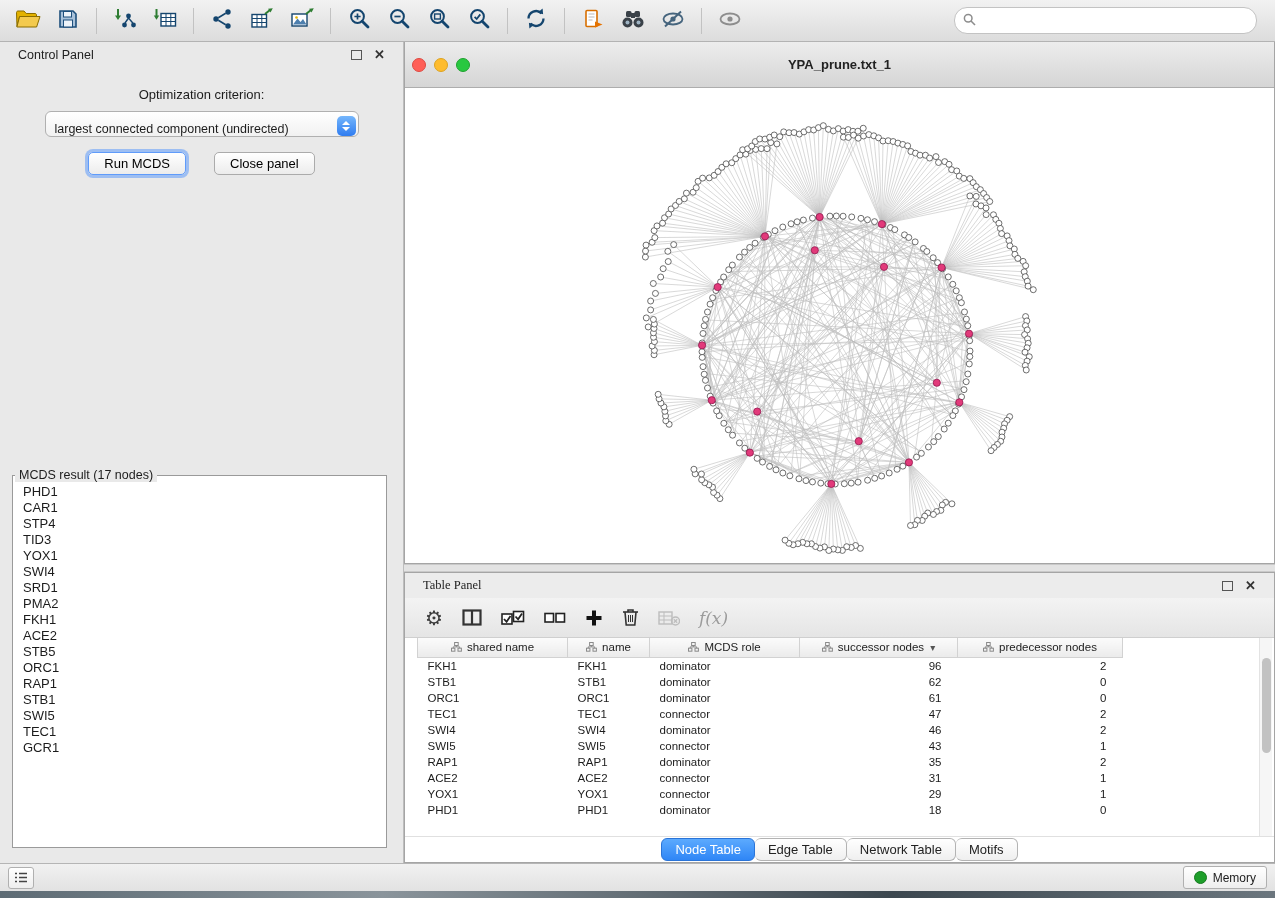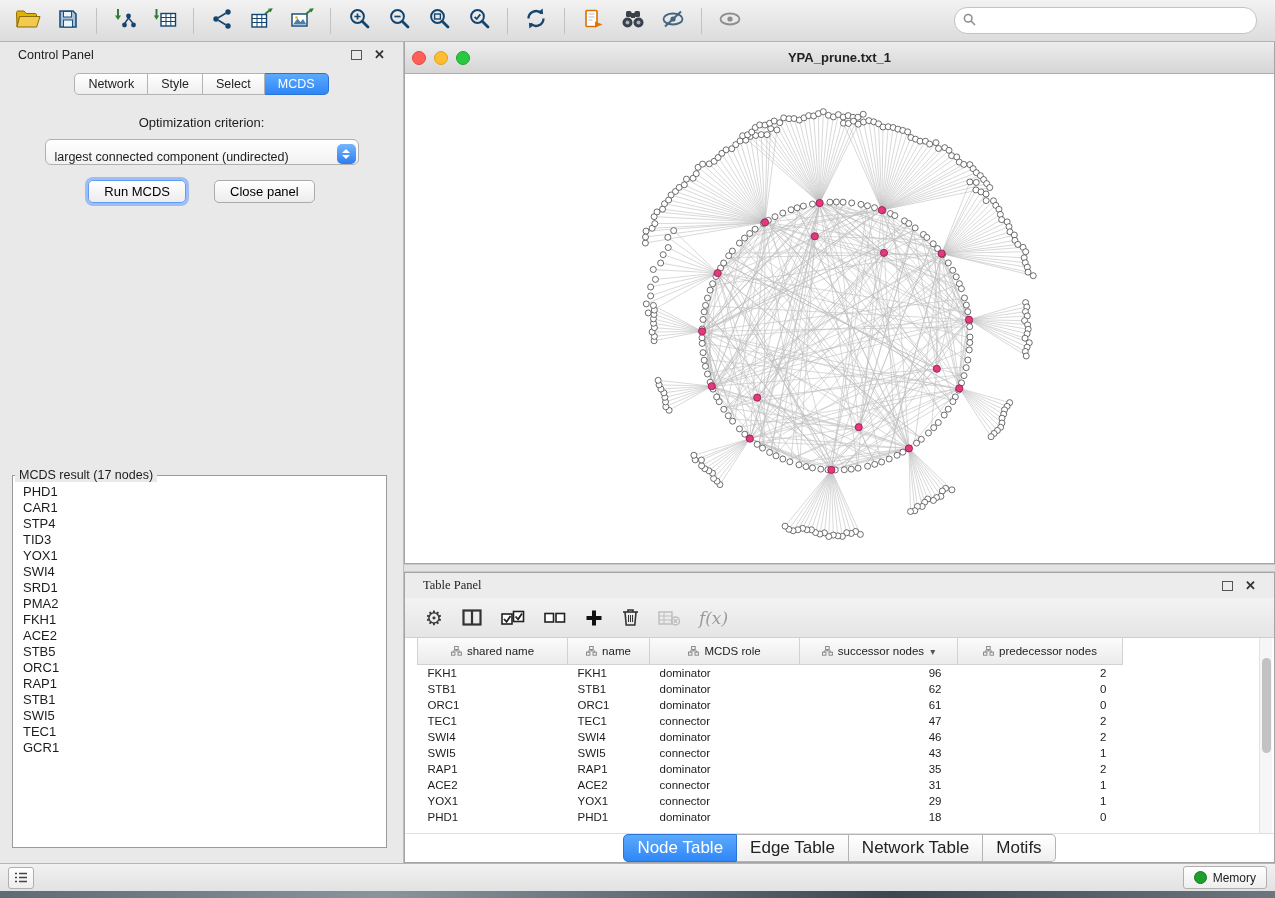--- a/index.html
+++ b/index.html
@@ -42,50 +42,50 @@
   .result-fieldset{position:absolute;left:12px;right:16px;top:426px;height:374px;border:1px solid #9a9a9a;
     margin:0;padding:2px;background:#fff;}
   .result-fieldset legend{font-size:12.5px;padding:0 4px;background:#e9e9e9;}
   .result-list{height:100%;overflow:hidden;background:#fff;}
   .mcds-item{font-size:13px;line-height:16px;padding-left:8px;}
   
   .right-col{flex:1;display:flex;flex-direction:column;min-width:0;}
   .network-view{height:521px;flex:0 0 521px;background:#fff;border:1px solid #a5a5a5;border-top:none;
     display:flex;flex-direction:column;}
   .net-titlebar{height:21px;flex:0 0 21px;background:linear-gradient(#ededed,#d5d5d5);
-    border-bottom:1px solid #adadad;display:flex;align-items:center;position:relative;padding:5px 7px;}
+    border-bottom:1px solid #adadad;display:flex;align-items:center;position:relative;padding:12px 7px;}
   .traffic{display:flex;gap:8px;}
   .tl{width:12px;height:12px;border-radius:50%;}
   .tl.red{background:#ff5f57;border:1px solid #dd4a42;}
   .tl.yellow{background:#febc2e;border:1px solid #dda321;}
   .tl.green{background:#28c840;border:1px solid #1fa22f;}
   .net-title{position:absolute;left:0;right:0;text-align:center;font-size:13px;font-weight:600;color:#222;}
   .net-canvas{flex:1;position:relative;background:#fff;}
   .net-canvas svg{position:absolute;inset:0;}
   .h-splitter{height:6px;flex:0 0 6px;background:#e3e3e3;border-top:1px solid #c9c9c9;border-bottom:1px solid #c9c9c9;}
   
   .table-panel{flex:1;background:#fff;border:1px solid #a5a5a5;display:flex;flex-direction:column;min-height:0;}
   .table-panel .panel-header{background:#ececec;flex:0 0 25px;font-family:Liberation Serif, serif;}
   .table-toolbar{height:39px;flex:0 0 39px;background:linear-gradient(#f3f3f3,#e5e5e5);
     border-bottom:1px solid #cfcfcf;display:flex;align-items:center;gap:19px;padding:0 20px;}
   .tt-ico{display:flex;align-items:center;justify-content:center;}
   .gear{font-size:20px;color:#3c3c3c;line-height:1;}
   .fx{font-family:"DejaVu Serif",serif;font-style:italic;font-size:17px;color:#9b9b9b;}
   .table-wrap{flex:1;position:relative;overflow:hidden;background:#fff;}
   table.data{border-collapse:collapse;table-layout:fixed;margin-left:12px;}
-  table.data th{height:26px;background:linear-gradient(#fbfbfb,#ebebeb);border:1px solid #d2d2d2;border-top:none;
+  table.data th{height:19px;background:linear-gradient(#fbfbfb,#ebebeb);border:1px solid #d2d2d2;border-top:none;
     font-size:11.5px;font-weight:normal;color:#222;text-align:center;position:relative;padding:0 4px;white-space:nowrap;}
   table.data td{height:16px;font-size:11.5px;padding:0 10px;white-space:nowrap;overflow:hidden;}
   table.data td.c3,table.data td.c4{text-align:right;padding-right:16px;}
   .sort-ico{display:inline-block;vertical-align:-1px;margin-right:5px;}
   .sort-arrow{color:#555;font-size:10px;margin-left:6px;}
   .vscroll{position:absolute;top:0;right:2px;width:12px;bottom:0;background:#f6f6f6;border-left:1px solid #e3e3e3;}
   .vthumb{position:absolute;top:20px;left:1.5px;width:9px;height:95px;background:#c2c2c2;border-radius:5px;}
   .table-tabs{flex:0 0 25px;display:flex;justify-content:center;align-items:center;background:#fff;border-top:1px solid #e0e0e0;}
-  .table-tabs .seg-tab{font-size:17px;}
+  .table-tabs .seg-tab{font-size:13px;border-radius:6px;}
   
   .statusbar{height:27px;flex:0 0 27px;background:linear-gradient(#f1f1f1,#e2e2e2);border-top:1px solid #b5b5b5;
     display:flex;align-items:center;padding:0 8px;}
   .menu-btn{width:24px;height:20px;border:1px solid #b0b0b0;border-radius:3px;background:linear-gradient(#fff,#eee);
     display:flex;align-items:center;justify-content:center;}
   .memory-btn{margin-left:auto;height:21px;border:1px solid #b0b0b0;border-radius:3px;background:linear-gradient(#fff,#eee);
     display:flex;align-items:center;gap:6px;padding:0 10px;font-size:12px;}
   .mem-dot{width:11px;height:11px;border-radius:50%;background:#1e9e2a;border:1px solid #157a1f;}
   .desktop-strip{height:7px;flex:0 0 7px;background:linear-gradient(90deg,#5d6b74,#8a949b 30%,#3c474f 70%,#6b767e);}
 </style>
@@ -237,26 +237,20 @@
   <div class="main">
 
     <div class="control-panel">
       <div class="panel-header">
         <span>Control Panel</span>
         <span class="win-icons">
           <span class="float-ico"></span>
           <span class="close-ico">✕</span>
         </span>
       </div>
-      <div class="seg-tabs">
-          <div class="seg-tab">Network</div>
-          <div class="seg-tab">Style</div>
-          <div class="seg-tab">Select</div>
-          <div class="seg-tab active">MCDS</div>
-        </div>
       <div class="opt-label">Optimization criterion:</div>
       <div class="dropdown">
         <span class="dd-text">largest connected component (undirected)</span>
         <span class="dd-arrows">
             <span class="dd-up"></span>
             <span class="dd-dn"></span>
           </span>
       </div>
       <div class="btn-row">
         <button class="mac-btn focused">Run MCDS</button>

